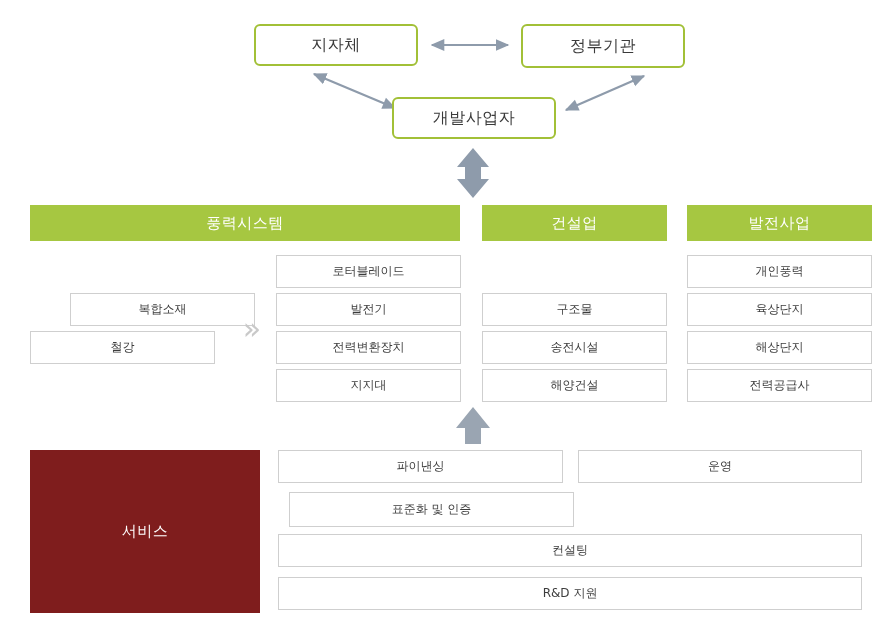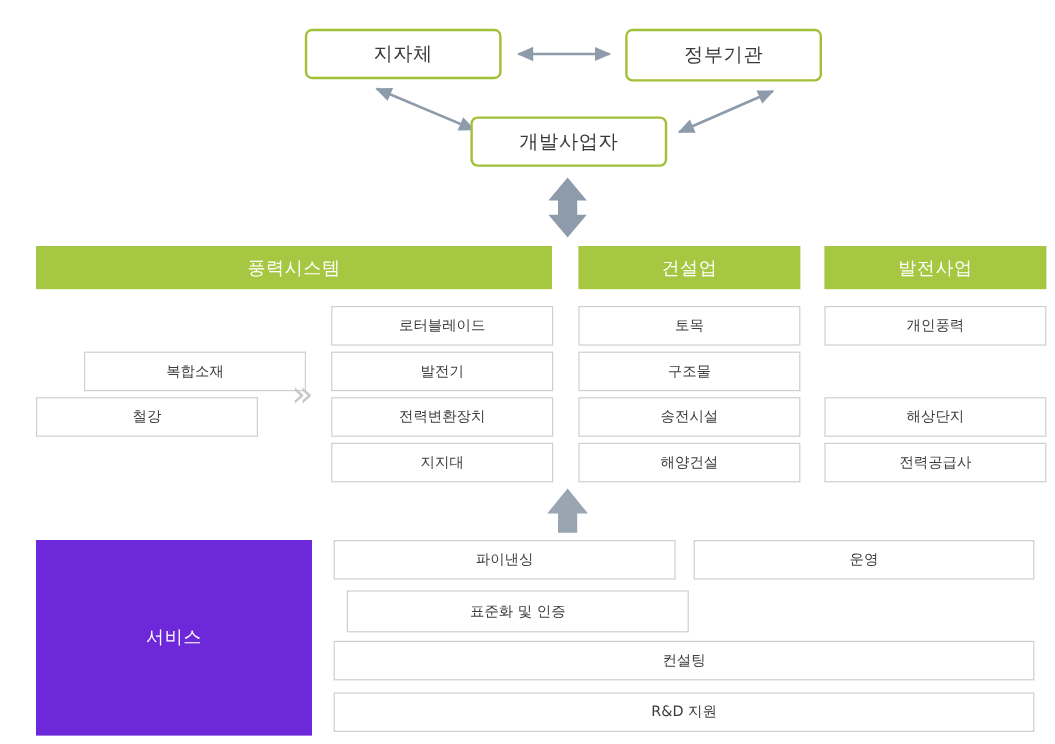--- a/index.html
+++ b/index.html
@@ -52,21 +52,21 @@
     background: #ffffff;
     display: flex;
     align-items: center;
     justify-content: center;
     font-size: 12px;
     color: #3c3c3c;
   }
 
   
   .svc-block {
-    background: #6d28d9;
+    background: #7f1d1d;
     color: #ffffff;
     display: flex;
     align-items: center;
     justify-content: center;
     font-size: 15px;
     letter-spacing: 0.5px;
   }
 
   
   #arrow-layer {
@@ -158,36 +158,36 @@
   <div class="abs cell" style="left:276px; top:293px; width:185px; height:33px;">
     <span>발전기</span>
   </div>
   <div class="abs cell" style="left:276px; top:331px; width:185px; height:33px;">
     <span>전력변환장치</span>
   </div>
   <div class="abs cell" style="left:276px; top:369px; width:185px; height:33px;">
     <span>지지대</span>
   </div>
 
-  <div class="abs cell" style="left:482px; top:255px; width:185px; height:33px;">
-    <span>토목</span>
-  </div>
   <div class="abs cell" style="left:482px; top:293px; width:185px; height:33px;">
     <span>구조물</span>
   </div>
   <div class="abs cell" style="left:482px; top:331px; width:185px; height:33px;">
     <span>송전시설</span>
   </div>
   <div class="abs cell" style="left:482px; top:369px; width:185px; height:33px;">
     <span>해양건설</span>
   </div>
 
   <div class="abs cell" style="left:687px; top:255px; width:185px; height:33px;">
     <span>개인풍력</span>
   </div>
+  <div class="abs cell" style="left:687px; top:293px; width:185px; height:33px;">
+    <span>육상단지</span>
+  </div>
   <div class="abs cell" style="left:687px; top:331px; width:185px; height:33px;">
     <span>해상단지</span>
   </div>
   <div class="abs cell" style="left:687px; top:369px; width:185px; height:33px;">
     <span>전력공급사</span>
   </div>
 
   <div class="abs svc-block" style="left:30px; top:450px; width:230px; height:163px;">
     <span>서비스</span>
   </div>

